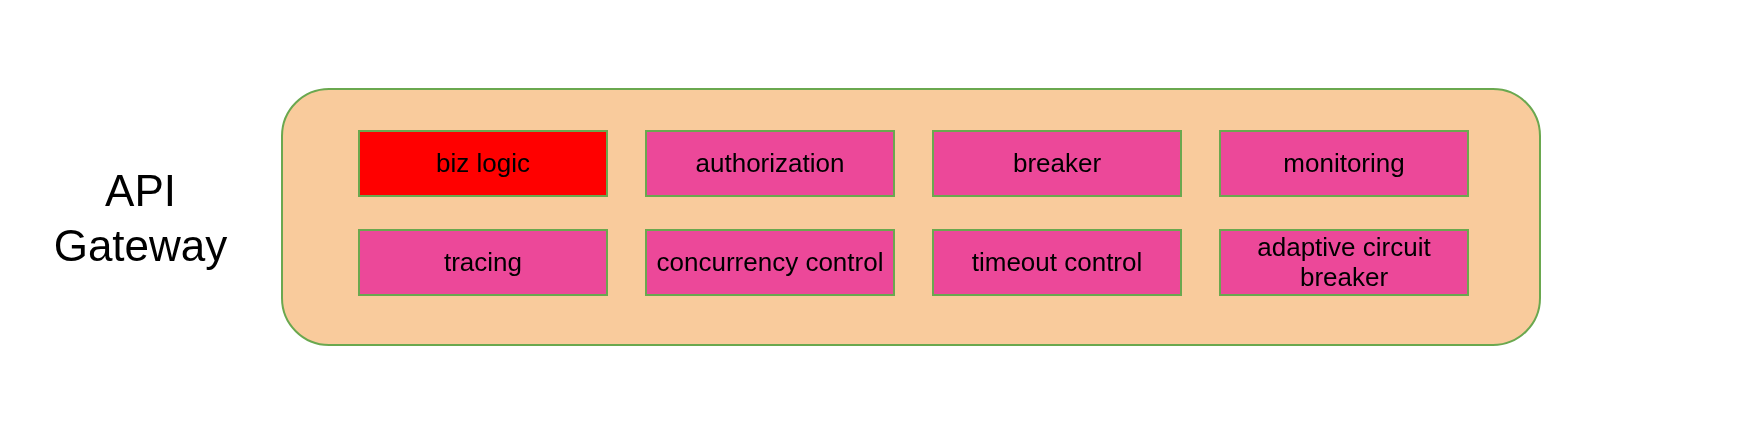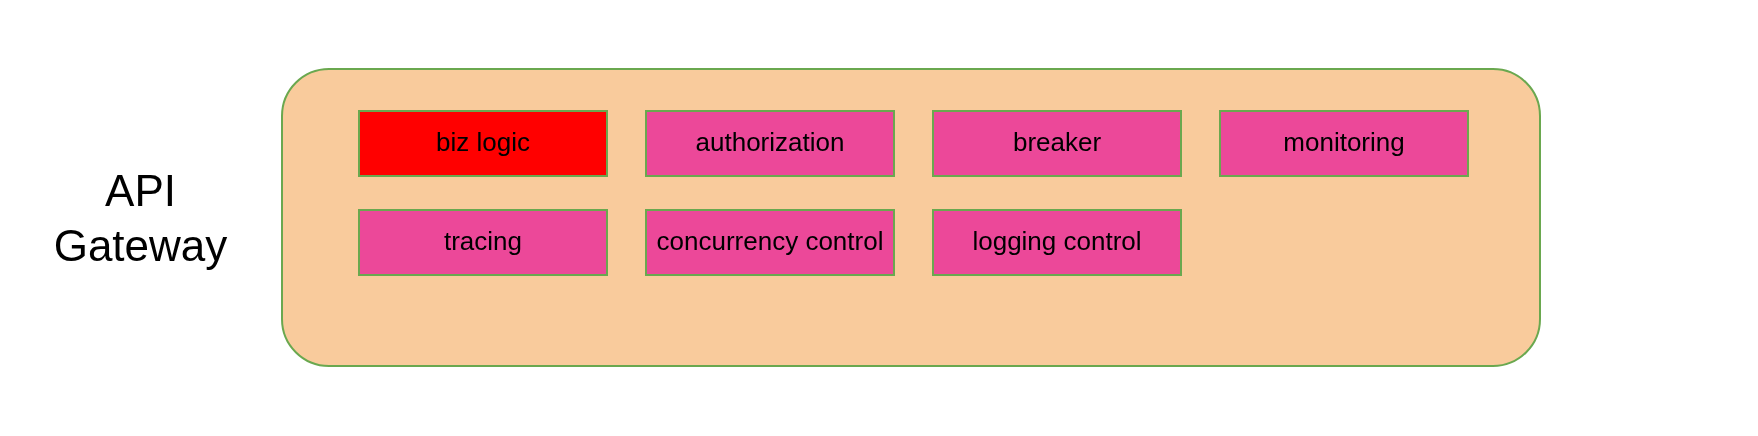--- a/index.html
+++ b/index.html
@@ -21,21 +21,21 @@
     width: 281px;
     flex: 0 0 281px;
     text-align: center;
     font-size: 44px;
     line-height: 1.25;
     color: #000000;
   }
   .gateway-container {
     box-sizing: border-box;
     width: 1260px;
-    height: 299px;
+    height: 258px;
     margin-top: 19px;
     margin-bottom: 21px;
     background: #f9cb9c;
     border: 2px solid #6aa84f;
     border-radius: 48px;
     padding: 40px 74px 41px 75px;
   }
   .grid {
     display: grid;
     grid-template-columns: repeat(4, 250px);
@@ -94,21 +94,24 @@
 
       <div class="box">
         <span>tracing</span>
       </div>
 
       <div class="box">
         <span>concurrency control</span>
       </div>
 
       <div class="box">
-        <span>logging control</span>
+        <span>timeout control</span>
       </div>
 
+      <div class="box">
+        <span>adaptive circuit breaker</span>
+      </div>
 
 
     </div>
   </div>
 
 </div>
 
 </body></html>

